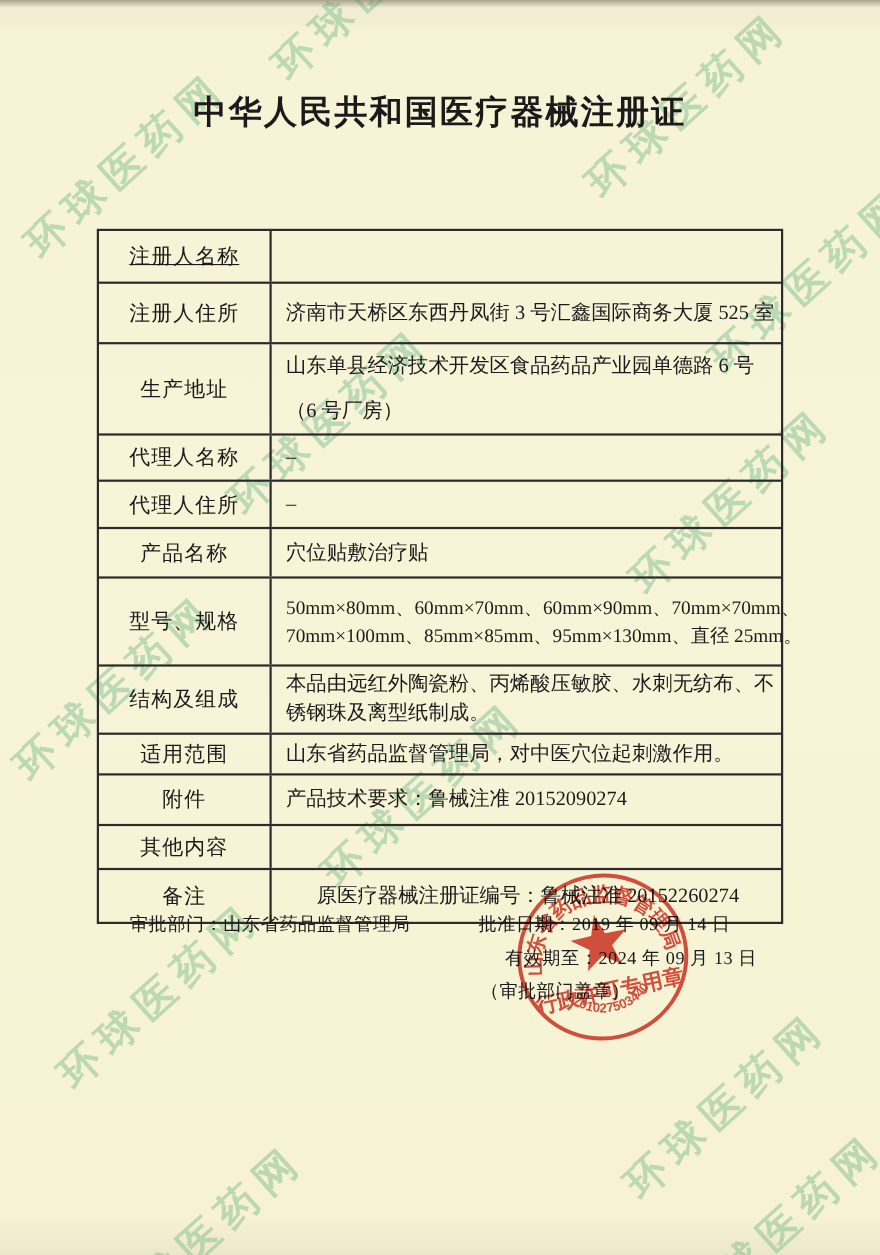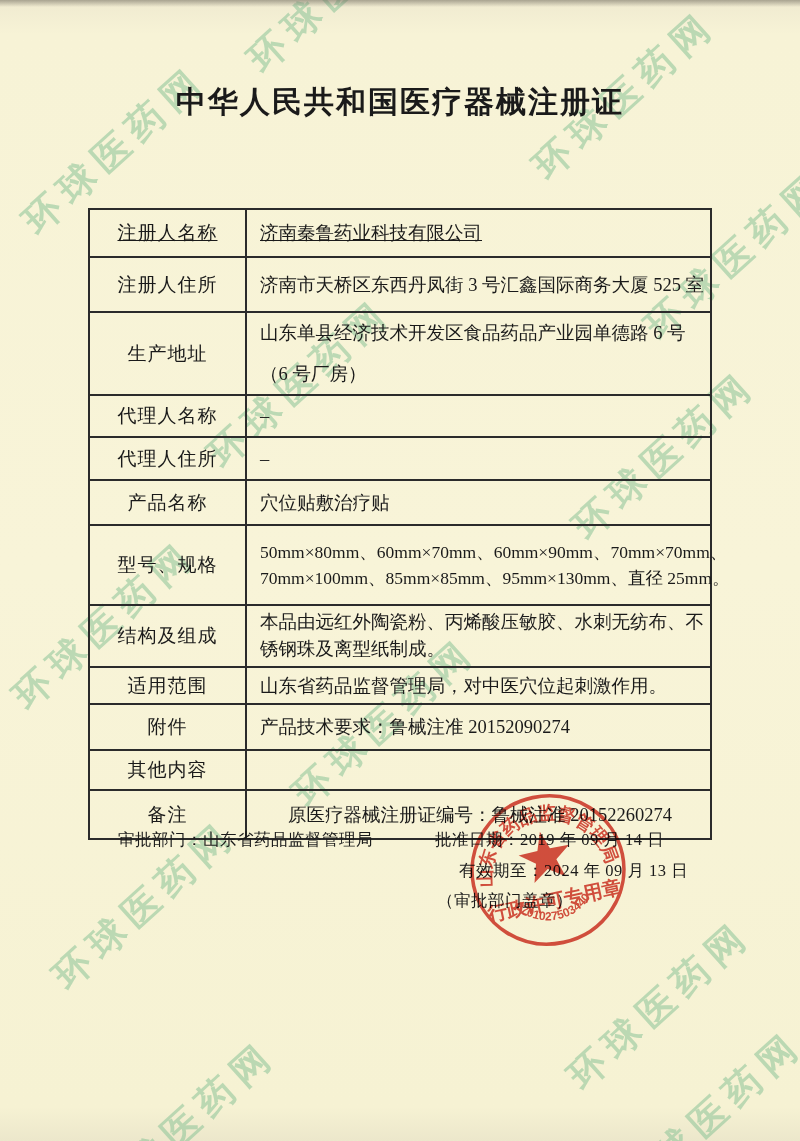--- a/index.html
+++ b/index.html
@@ -102,23 +102,20 @@
   <div class="wm" style="left:145px;top:905px">环球医药网</div>
   <div class="wm" style="left:660px;top:1005px">环球医药网</div>
   <div class="wm" style="left:185px;top:1125px">环球医药网</div>
   <div class="wm" style="left:712px;top:1115px">环球医药网</div>
 
   <div class="title">中华人民共和国医疗器械注册证</div>
 
   <div class="cert-table">
     <div class="row" style="height:46px">
       <div class="lbl">注册人名称</div>
-      <div class="val">
-          <div class="ln">济南秦鲁药业科技有限公司</div>
-        </div>
     </div>
     <div class="row" style="height:55px">
       <div class="lbl">注册人住所</div>
       <div class="val">
           <div class="ln">济南市天桥区东西丹凤街 3 号汇鑫国际商务大厦 525 室</div>
         </div>
     </div>
     <div class="row" style="height:83px">
       <div class="lbl">生产地址</div>
       <div class="val sp41">

